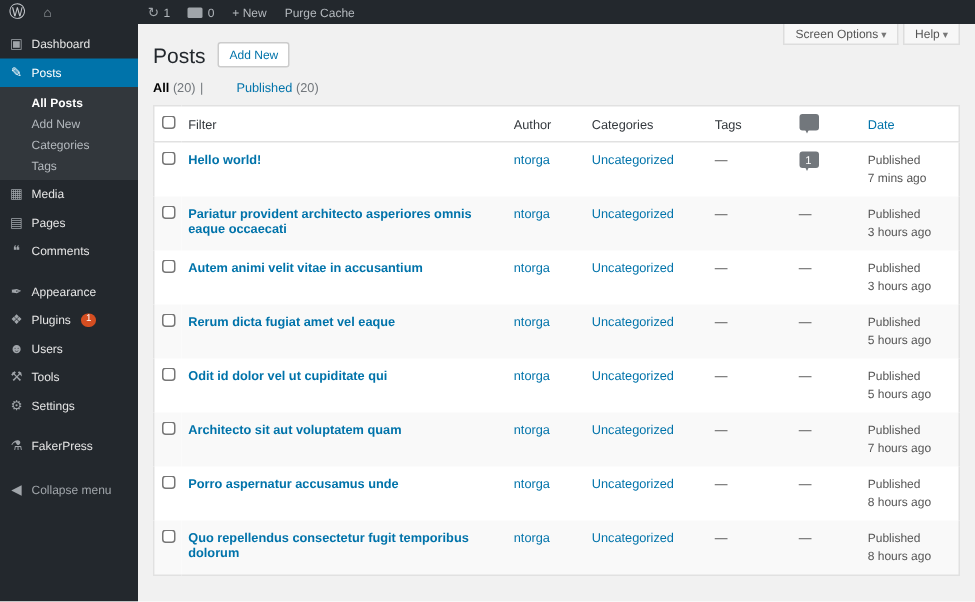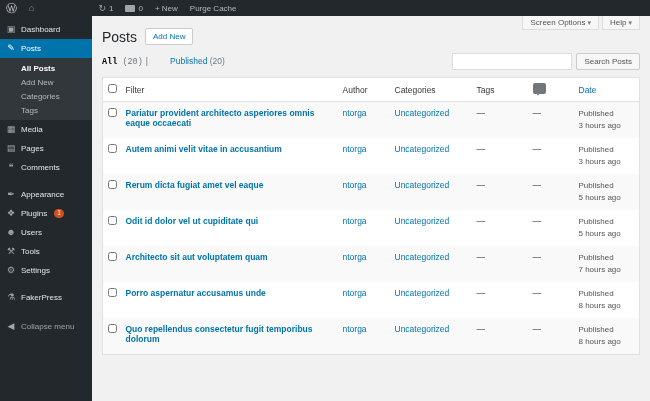--- a/index.html
+++ b/index.html
@@ -34,21 +34,21 @@
   .screen-tabs { position: absolute; top: 0; right: 10px; display: flex; gap: 3px; }
   .screen-tab { border: 1px solid #ddd; border-top: none; background: #f7f7f7; padding: 2px 7px; font-size: 8px; color: #555; cursor: pointer; display: inline-flex; gap: 2px; align-items: center; }
   .caret { font-size: 7px; color: #777; }
 
   .page-header { margin-top: 12px; display: flex; align-items: center; gap: 8px; }
   h1.title { font-size: 14px; font-weight: 400; color: #23282d; }
   .btn { display: inline-block; border: 1px solid #ccc; background: #f7f7f7; color: #555; font-size: 8px; padding: 2px 7px; border-radius: 2px; cursor: pointer; font-family: inherit; line-height: 1.4; }
   .btn.add-new { color: var(--accent, #0073aa); background: #fff; }
 
   .controls-row { margin-top: 8px; display: flex; justify-content: space-between; align-items: center; font-size: 8.5px; }
-  .subsubsub .current { font-weight: 600; color: #000; cursor: pointer; font-family: Liberation Mono, monospace; }
+  .subsubsub .current { font-weight: 600; color: #000; cursor: pointer; }
   .subsubsub .count { color: #72777c; font-weight: 400; }
   .subsubsub .link { color: var(--accent, #0073aa); cursor: pointer; margin-left: 19px; }
   .subsubsub .sep { color: #72777c; margin: 0 3px; }
   .search-box { display: flex; gap: 4px; align-items: center; }
   .search-box input { width: 120px; height: 17px; border: 1px solid #ddd; background: #fff; font-size: 8px; padding: 0 4px; font-family: inherit; }
 
   .tablenav { margin-top: 7px; display: flex; gap: 4px; align-items: center; font-size: 8px; }
   .tablenav select { height: 17px; font-size: 8px; border: 1px solid #ddd; background: #fff; color: #32373c; font-family: inherit; }
   .items-count { margin-left: auto; color: #555; font-size: 8.5px; }
 
@@ -160,24 +160,20 @@
     </div>
 
     <div class="page-header">
       <h1 class="title">Posts</h1>
       <span class="btn add-new">Add New</span>
     </div>
 
     <div class="controls-row">
       <div class="subsubsub">
         <span class="current"><span>All</span> <span class="count">(20)</span></span><span class="sep">|</span><span class="link"><span>Published</span> <span class="count">(20)</span></span>
-      </div>
-      <div class="search-box">
-        <input type="text" value="" style="">
-        <button class="btn">Search Posts</button>
       </div>
     </div>
 
 
     <table class="posts">
       <colgroup>
         <col style="width:18px">
           <col>
           <col style="width:52px">
           <col style="width:82px">
@@ -190,20 +186,32 @@
           <th><input type="checkbox" style=""></th>
           <th>Filter</th>
           <th>Author</th>
           <th>Categories</th>
           <th>Tags</th>
           <th><span class="bubble"></span></th>
           <th class="sortable">Date</th>
         </tr>
       </thead>
       <tbody id="post-rows">
+          <tr>
+            <td><input type="checkbox" style=""></td>
+            <td><a class="link title-link">Hello world!</a></td>
+            <td><a class="link">ntorga</a></td>
+            <td><a class="link">Uncategorized</a></td>
+            <td><span class="dash">—</span></td>
+            <td><span class="bubble">1</span></td>
+            <td class="date-cell">
+              <div>Published</div>
+              <div>7 mins ago</div>
+            </td>
+          </tr>
           <tr class="alt">
             <td><input type="checkbox" style=""></td>
             <td><a class="link title-link">Pariatur provident architecto asperiores omnis eaque occaecati</a></td>
             <td><a class="link">ntorga</a></td>
             <td><a class="link">Uncategorized</a></td>
             <td><span class="dash">—</span></td>
             <td><span class="dash">—</span></td>
             <td class="date-cell">
               <div>Published</div>
               <div>3 hours ago</div>

